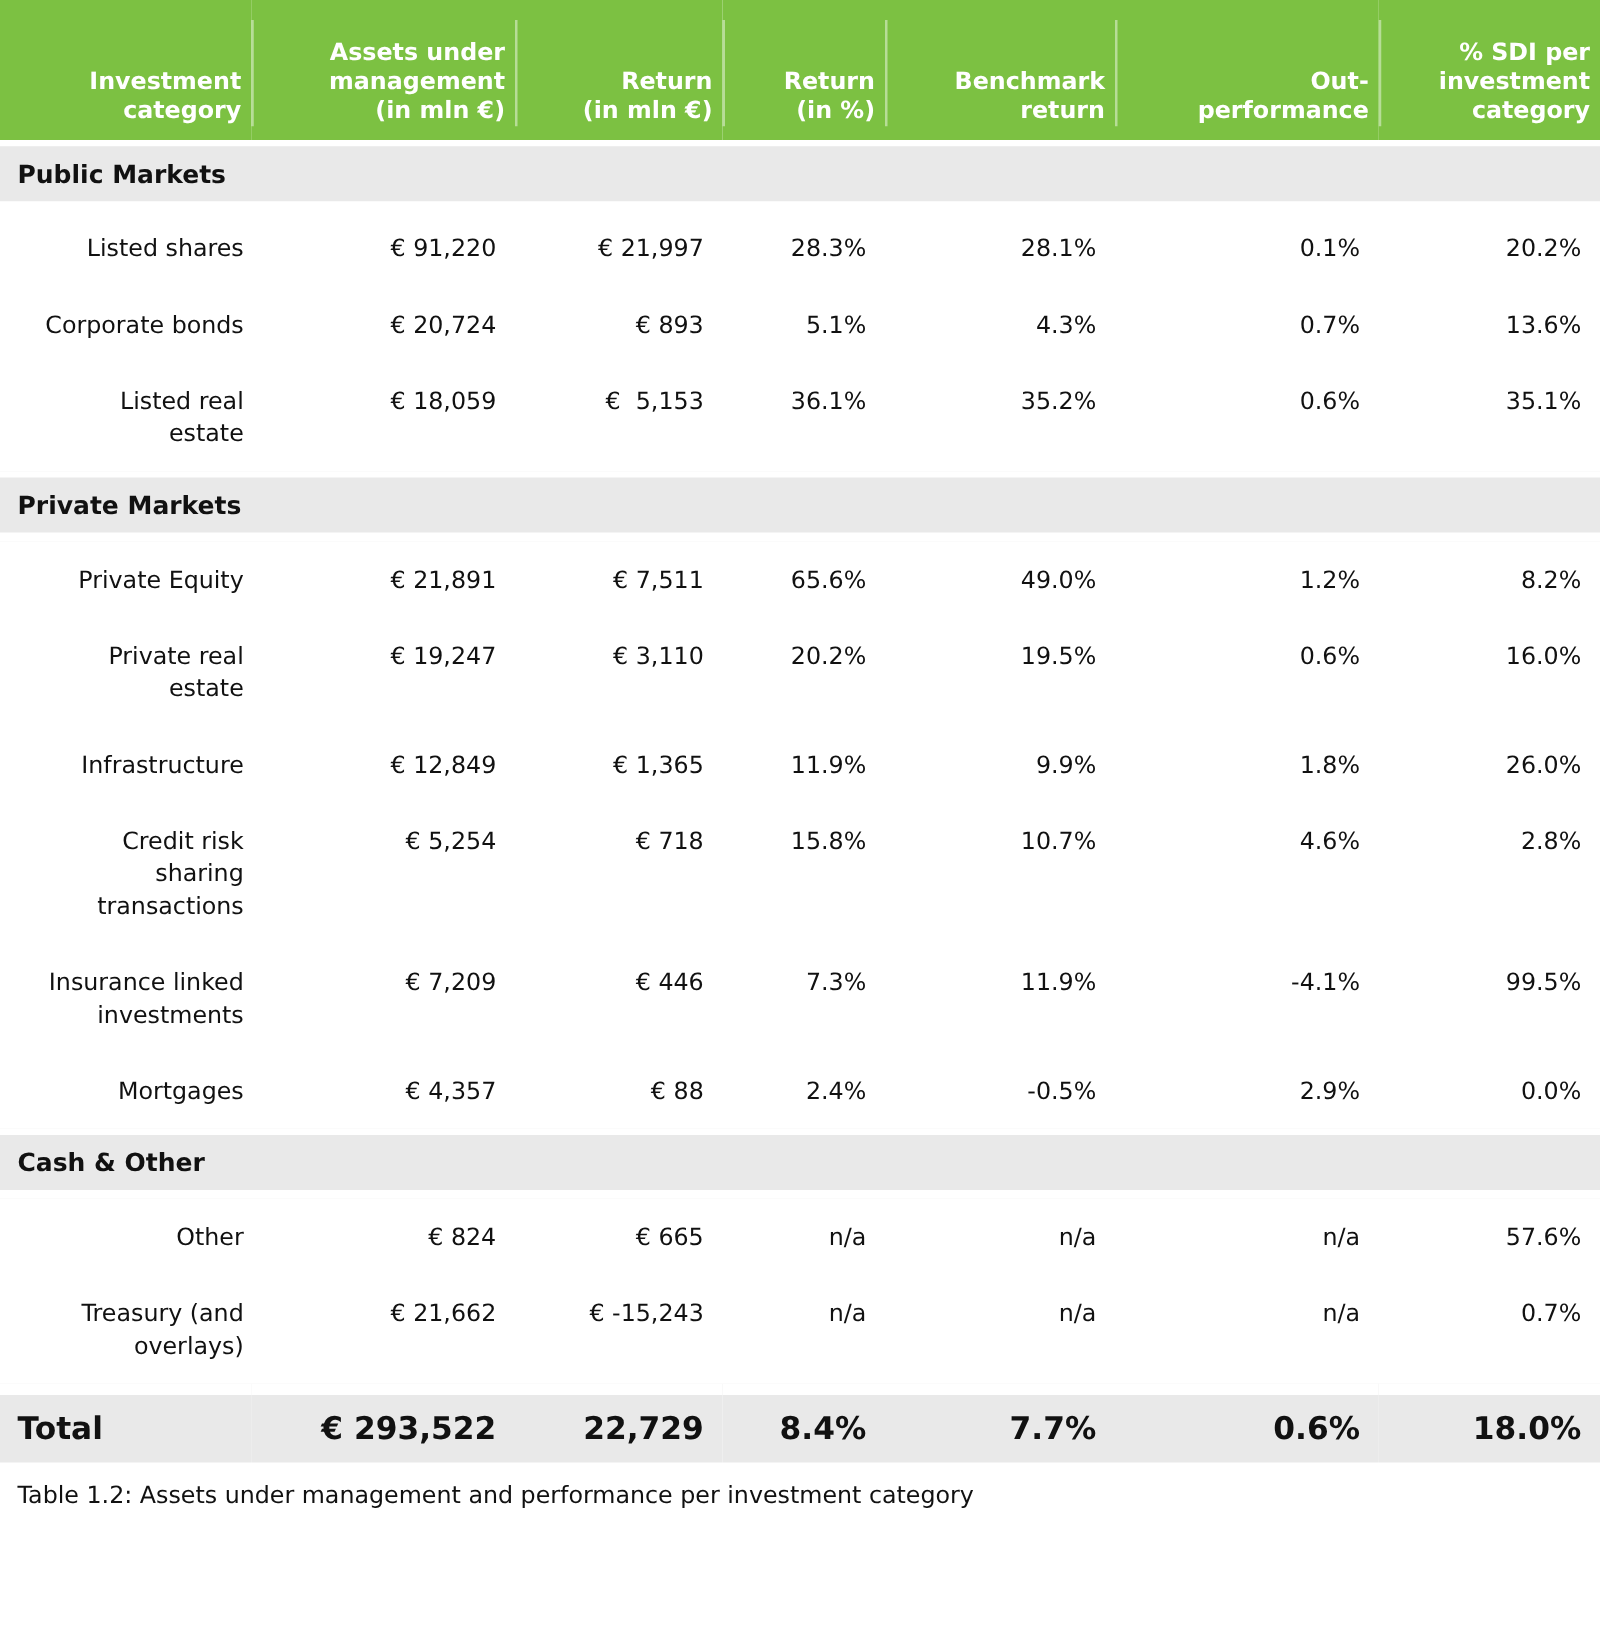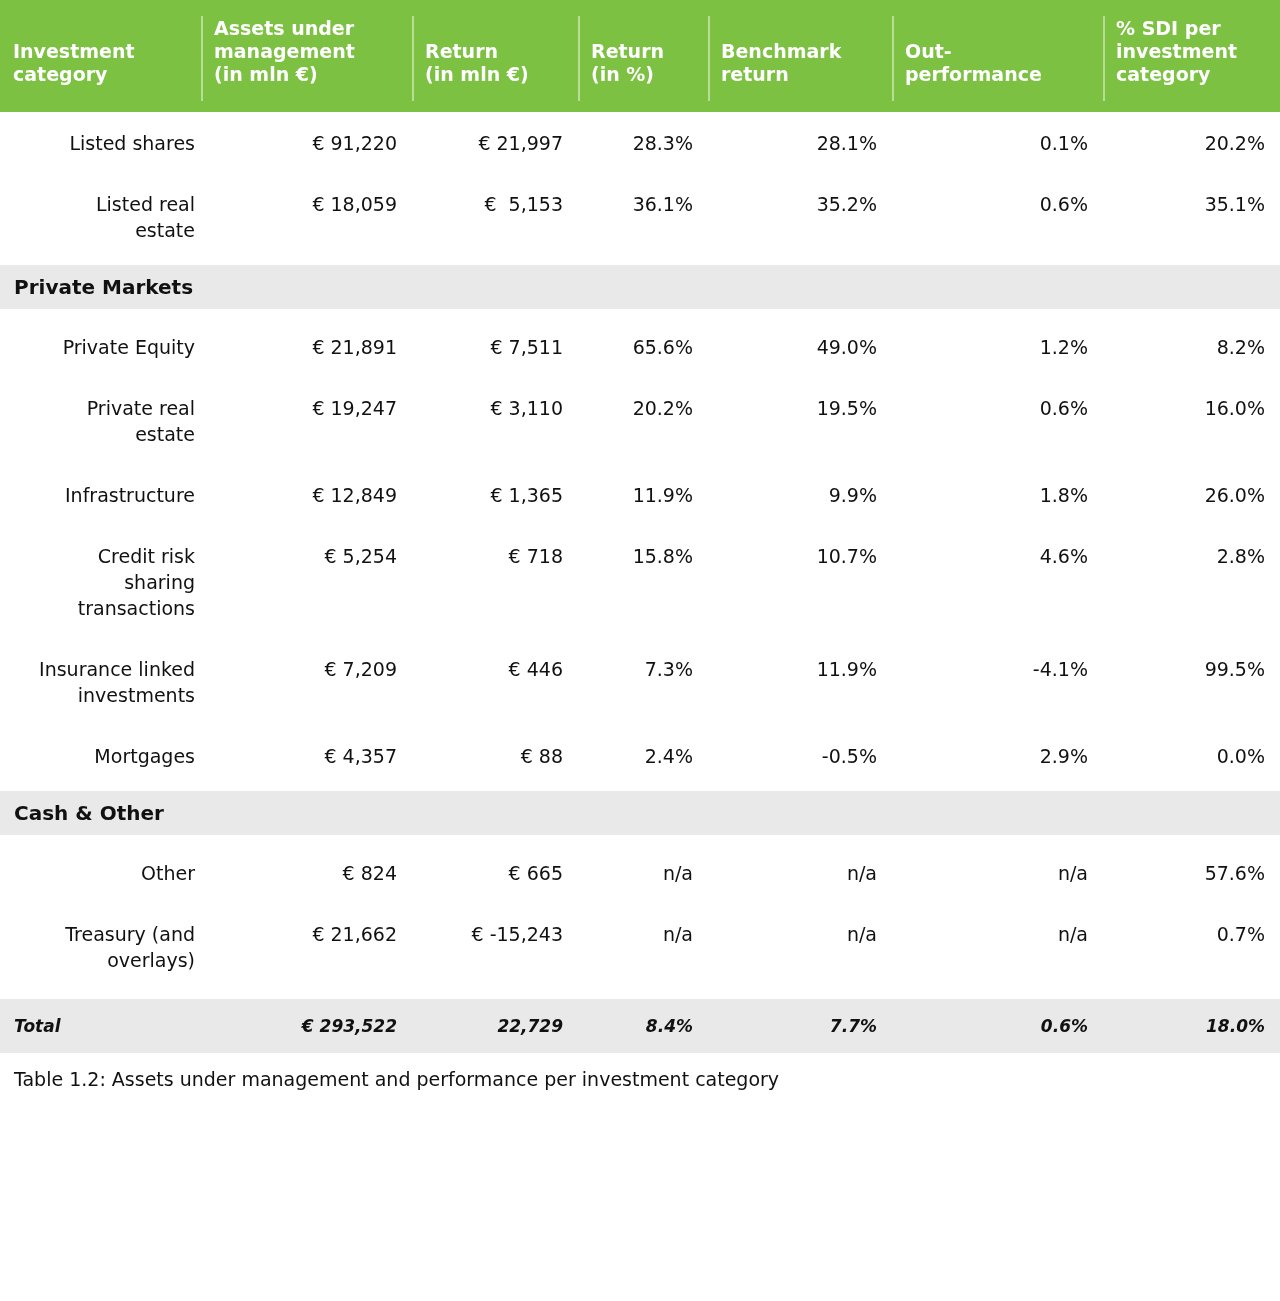--- a/index.html
+++ b/index.html
@@ -31,23 +31,23 @@
 
   tr.hdr td {
     background-color: #7cc142;
     color: #ffffff;
     font-weight: bold;
     font-size: 19px;
     line-height: 23px;
     vertical-align: bottom;
     height: 112px;
     box-sizing: border-box;
-    padding: 10px 8px 26px 13px;
+    padding: 10px 8px 12px 13px;
     white-space: pre-line;
-    text-align: left;
+    text-align: right;
   }
   tr.hdr td.sep {
     background-image: linear-gradient(rgba(255,255,255,0.45), rgba(255,255,255,0.45));
     background-size: 2px 76%;
     background-position: 0 58%;
     background-repeat: no-repeat;
   }
   tr.section td {
     background: #e9e9e9;
     font-weight: bold;
@@ -66,27 +66,26 @@
     white-space: pre-wrap;
   }
   tr.row td.label {
     text-align: right;
     padding-left: 14px;
     padding-right: 6px;
   }
   tr.total td {
     background: #e9e9e9;
     font-weight: bold;
-    font-size: 17px;
+    font-size: 25px;
     line-height: 26px;
     padding: 14px 15px 14px 0;
     text-align: right;
     border-top: 9px solid #ffffff;
     white-space: pre-wrap;
-    font-style: italic;
   }
   tr.total td.label {
     text-align: left;
     padding-left: 14px;
   }
   .caption {
     font-size: 19px;
     line-height: 26px;
     padding: 13px 10px 10px 14px;
     color: #111111;
@@ -120,32 +119,44 @@
 (in %)</td>
       <td class="sep">Benchmark
 return</td>
       <td class="sep">Out-
 performance</td>
       <td class="sep">% SDI per
 investment
 category</td>
     </tr>
 
+    <tr class="section">
+      <td colspan="7">Public Markets</td>
+    </tr>
 
     <tr class="row">
       <td class="label">Listed shares</td>
       <td>€ 91,220</td>
       <td>€ 21,997</td>
       <td>28.3%</td>
       <td>28.1%</td>
       <td>0.1%</td>
       <td>20.2%</td>
     </tr>
 
 
+    <tr class="row">
+      <td class="label">Corporate bonds</td>
+      <td>€ 20,724</td>
+      <td>€ 893</td>
+      <td>5.1%</td>
+      <td>4.3%</td>
+      <td>0.7%</td>
+      <td>13.6%</td>
+    </tr>
 
     <tr class="row">
       <td class="label">Listed real
 estate</td>
       <td>€ 18,059</td>
       <td>€  5,153</td>
       <td>36.1%</td>
       <td>35.2%</td>
       <td>0.6%</td>
       <td>35.1%</td>

